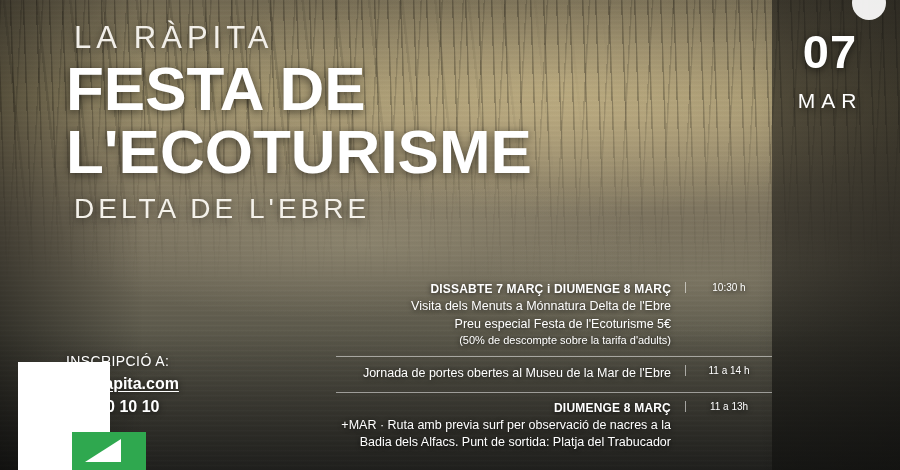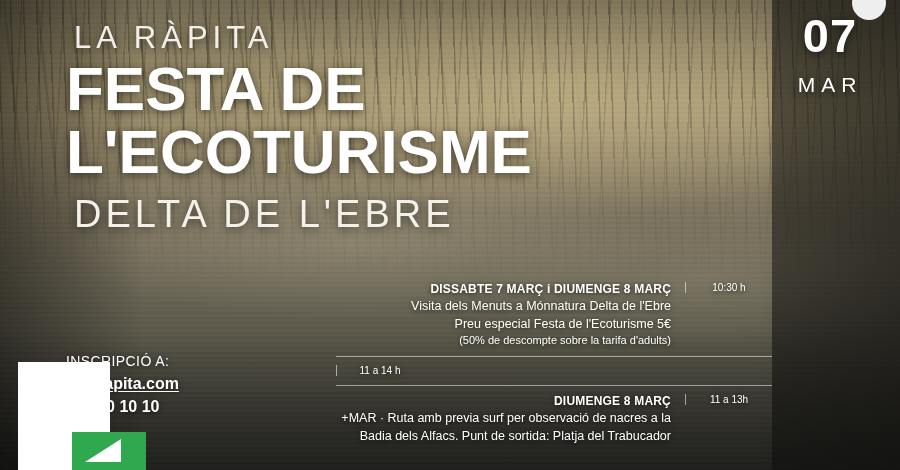--- a/index.html
+++ b/index.html
@@ -122,30 +122,30 @@
   .title1, .title2 {
     font-size: 62px;
     font-weight: 700;
     line-height: .98;
     letter-spacing: 0px;
     margin: 0;
     color: #ffffff;
   }
   .title1 { margin-bottom: 2px; }
   .subtitle {
-    font-size: 38px;
+    font-size: 28px;
     font-weight: 400;
     letter-spacing: 4px;
     margin: 10px 0 0 8px;
     color: #f4f1ea;
   }
   
   .date-block {
     position: absolute;
-    top: 12px;
+    top: 28px;
     right: 22px;
     width: 96px;
     text-align: center;
     color: #ffffff;
     text-shadow: 0 2px 8px rgba(0,0,0,0.6);
   }
   .date-num {
     font-size: 47px;
     font-weight: 700;
     line-height: 1.04;
@@ -315,20 +315,23 @@
         <div class="ln">Visita dels Menuts a Mónnatura Delta de l'Ebre</div>
         <div class="ln">Preu especial Festa de l'Ecoturisme 5€</div>
         <div class="small">(50% de descompte sobre la tarifa d'adults)</div>
       </div>
       <div class="sch-time sch-divider">10:30 h</div>
     </div>
 
     <div class="rule"></div>
 
     <div class="sch-row">
+      <div class="sch-main">
+        <div class="ln">Jornada de portes obertes al Museu de la Mar de l'Ebre</div>
+      </div>
       <div class="sch-time sch-divider">11 a 14 h</div>
     </div>
 
     <div class="rule"></div>
 
     <div class="sch-row">
       <div class="sch-main">
         <div class="hdr">DIUMENGE 8 MARÇ</div>
         <div class="ln">+MAR · Ruta amb previa surf per observació de nacres a la</div>
         <div class="ln">Badia dels Alfacs. Punt de sortida: Platja del Trabucador</div>

